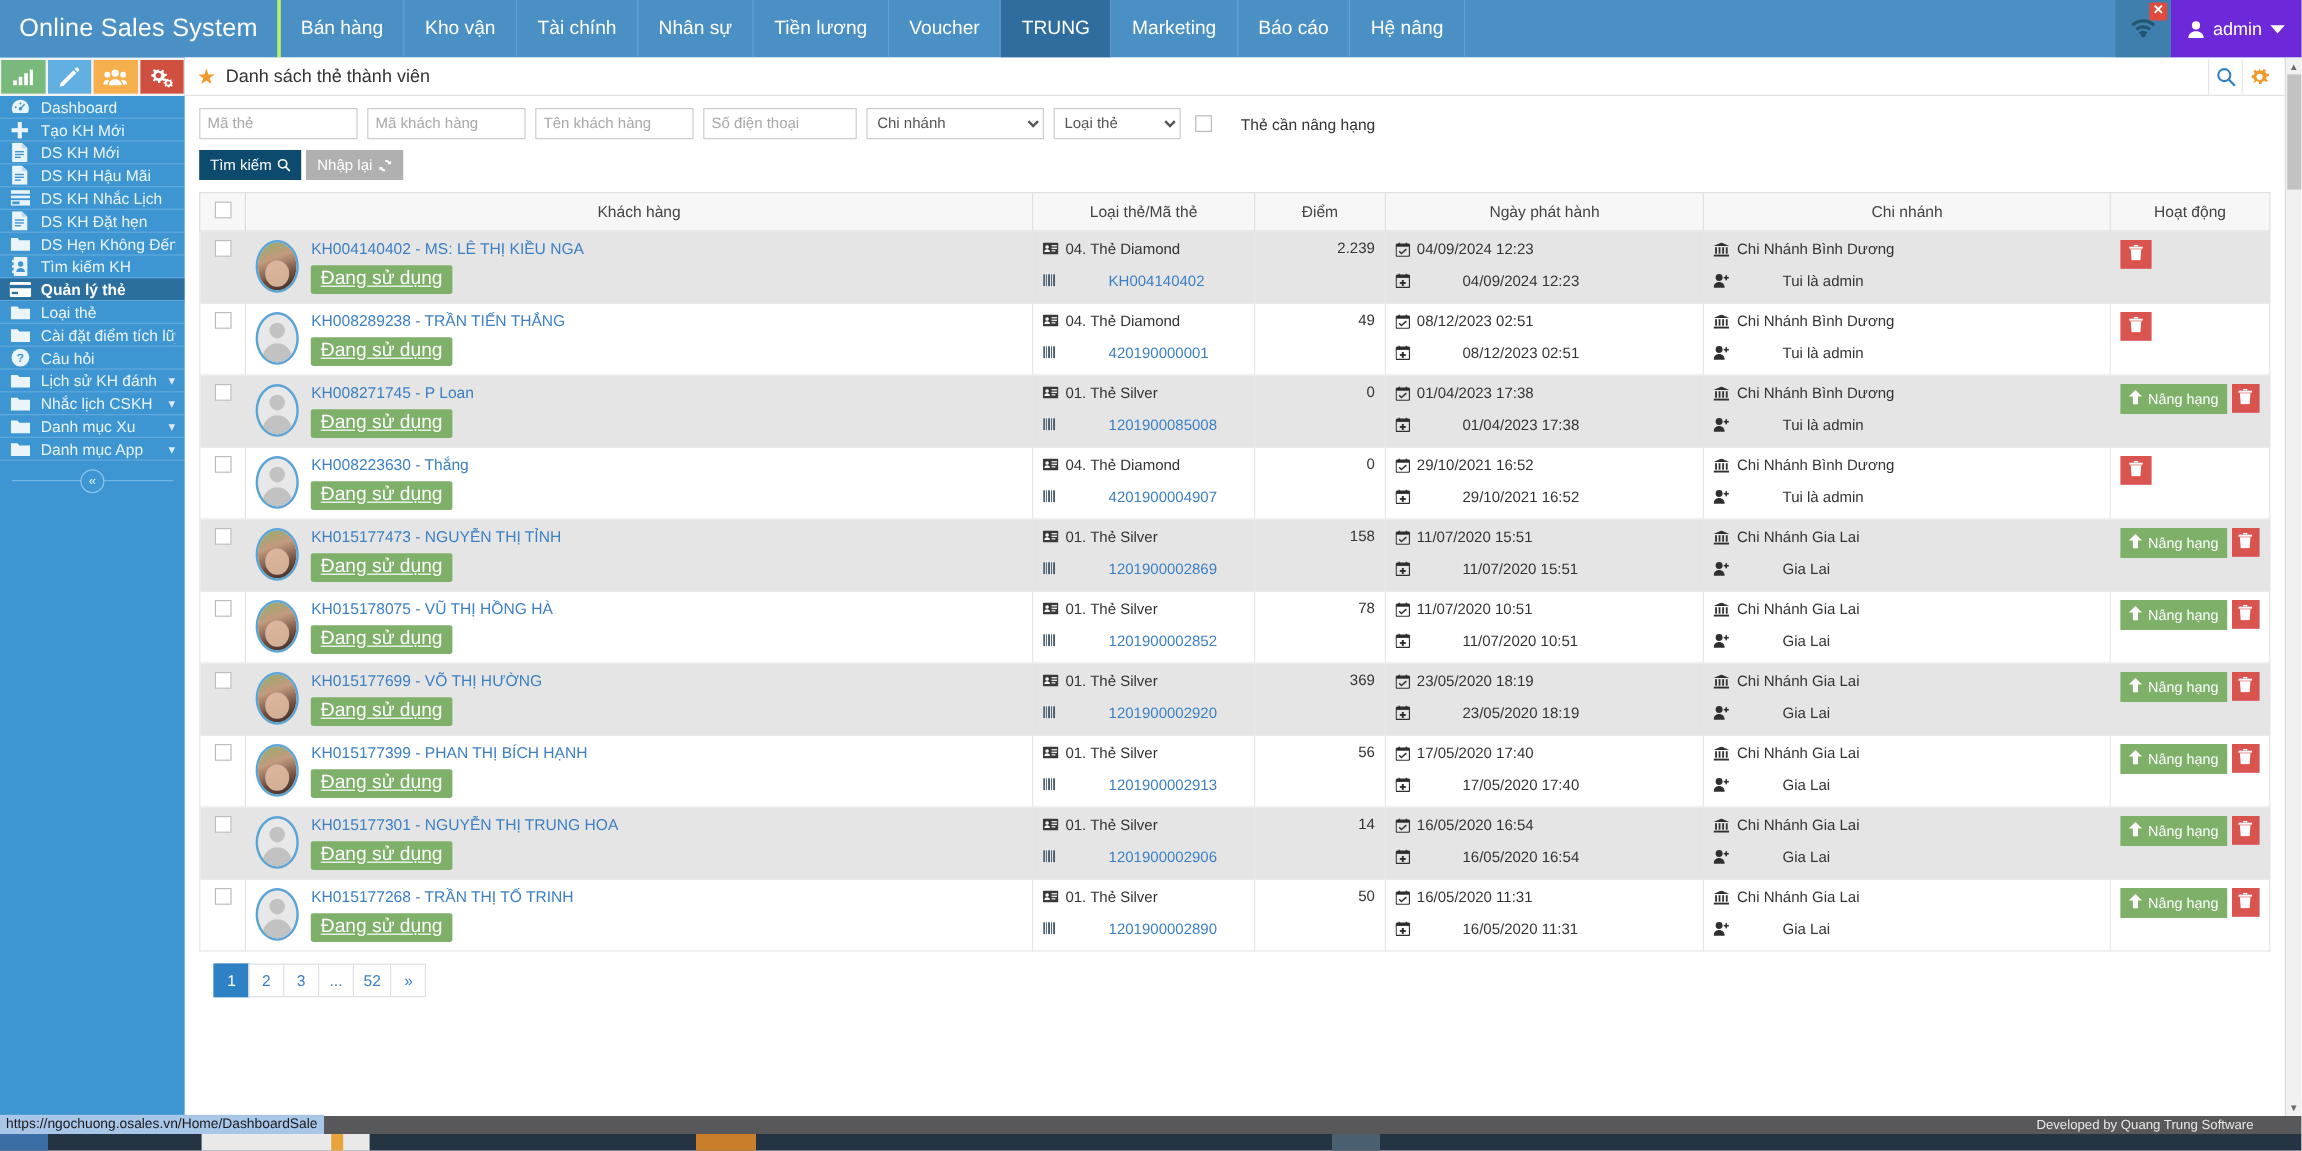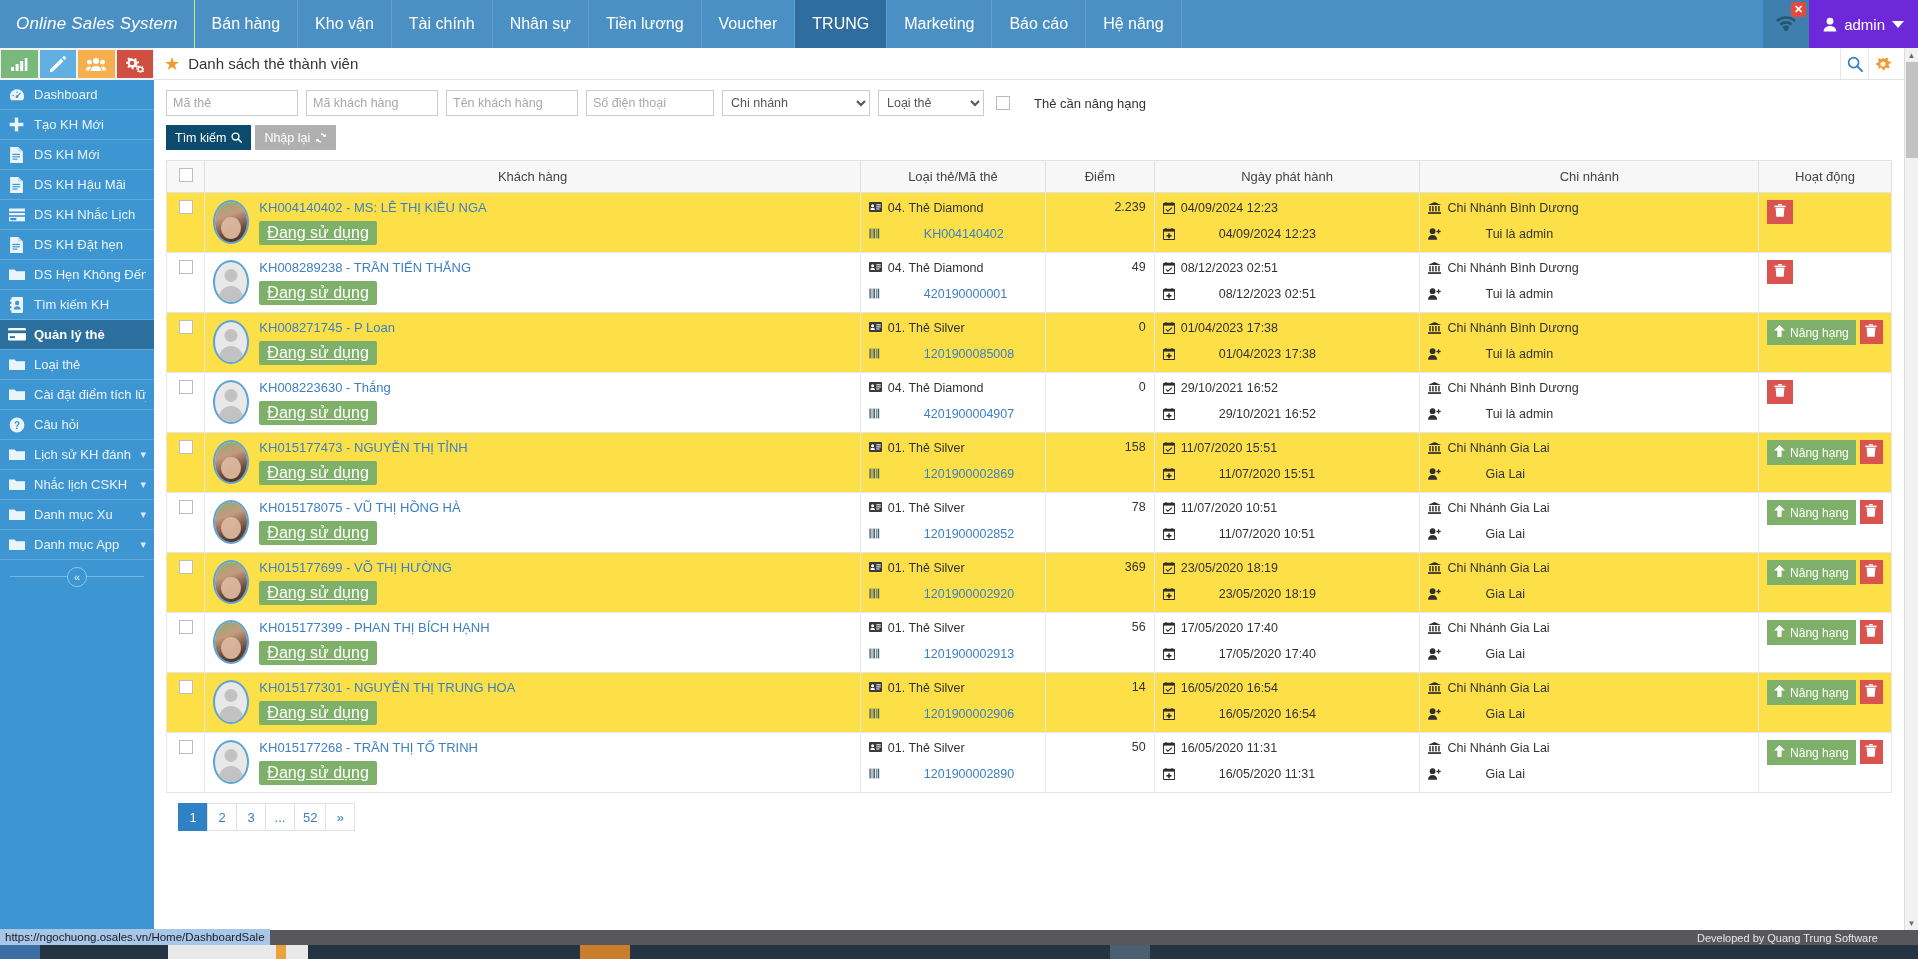--- a/index.html
+++ b/index.html
@@ -12,23 +12,22 @@
   .app { position: relative; width: 1918px; height: 959px; }
 
   
   .topnav {
     position: absolute; top: 0; left: 0; right: 0; height: 48px;
     background: #4a90c4;
     display: flex; align-items: stretch;
   }
   .brand {
     display: flex; align-items: center; padding: 0 16px;
-    color: #fff; font-size: 17px; letter-spacing: .2px;
-    border-right: 1px solid #bef264;
-    font-style: italic;
+    color: #fff; font-size: 21px; letter-spacing: .2px;
+    border-right: 3px solid #bef264;
   }
   .navitem {
     display: flex; align-items: center; padding: 0 17px;
     color: #ffffff; font-size: 16px; cursor: pointer;
     border-right: 1px solid #5fa2d2;
     white-space: nowrap;
   }
   .navitem.active { background: #2e6d9e; }
   .nav-spacer { flex: 1; border-right: none; }
   .nav-right { display: flex; align-items: stretch; }
@@ -58,21 +57,21 @@
   }
   .side-toolbar { display: flex; height: 32px; background: #f3f3f3; }
   .side-tool { flex: 1; display: flex; align-items: center; justify-content: center;
                margin: 2px 1px; height: 28px; cursor: pointer; }
   .st-green { background: #7ab97c; }
   .st-blue { background: #62b0e2; }
   .st-orange { background: #f5b04d; }
   .st-red { background: #cf4f40; }
   .side-item {
     display: flex; align-items: center; gap: 9px;
-    height: 30px; padding: 0 8px; color: #eaf4fb; font-size: 13px;
+    height: 19px; padding: 0 8px; color: #eaf4fb; font-size: 13px;
     border-bottom: 1px solid #60a9dd; cursor: pointer; position: relative;
   }
   .side-item.active { background: #2b6f9f; color: #fff; font-weight: bold; }
   .side-ico { width: 17px; text-align: center; flex: 0 0 17px; line-height: 0; }
   .side-label { flex: 1; white-space: nowrap; overflow: hidden; }
   .side-chev { font-size: 11px; color: #dbeaf6; }
   .collapse-bar {
     position: relative; height: 34px; display: flex; align-items: center; justify-content: center;
   }
   .collapse-bar::before {
@@ -130,21 +129,21 @@
   table.grid { width: 100%; border-collapse: collapse; table-layout: fixed; }
   table.grid th {
     background: #f7f7f7; border: 1px solid #e0e0e0;
     font-size: 13px; color: #444; font-weight: normal; text-align: center;
     padding: 7px 8px; height: 27px;
   }
   table.grid td {
     border: 1px solid #e7e7e7; padding: 7px 8px; vertical-align: top;
     font-size: 12.5px; color: #333;
   }
-  tr.alt td { background: #fde047; }
+  tr.alt td { background: #e5e5e5; }
   .c-check { width: 30px; text-align: center; }
   .c-points { text-align: right; }
   .cellchk { width: 14px; height: 14px; border: 1px solid #bdbdbd; background: #fff; display: inline-block; cursor: pointer; }
 
   .cust-cell { display: flex; align-items: flex-start; gap: 10px; }
   .avatar {
     width: 36px; height: 44px; border-radius: 50%; flex: 0 0 36px;
     border: 2px solid #5aa4d6; overflow: hidden; position: relative; background: #e8e8e8;
   }
   .av-blank::before {

